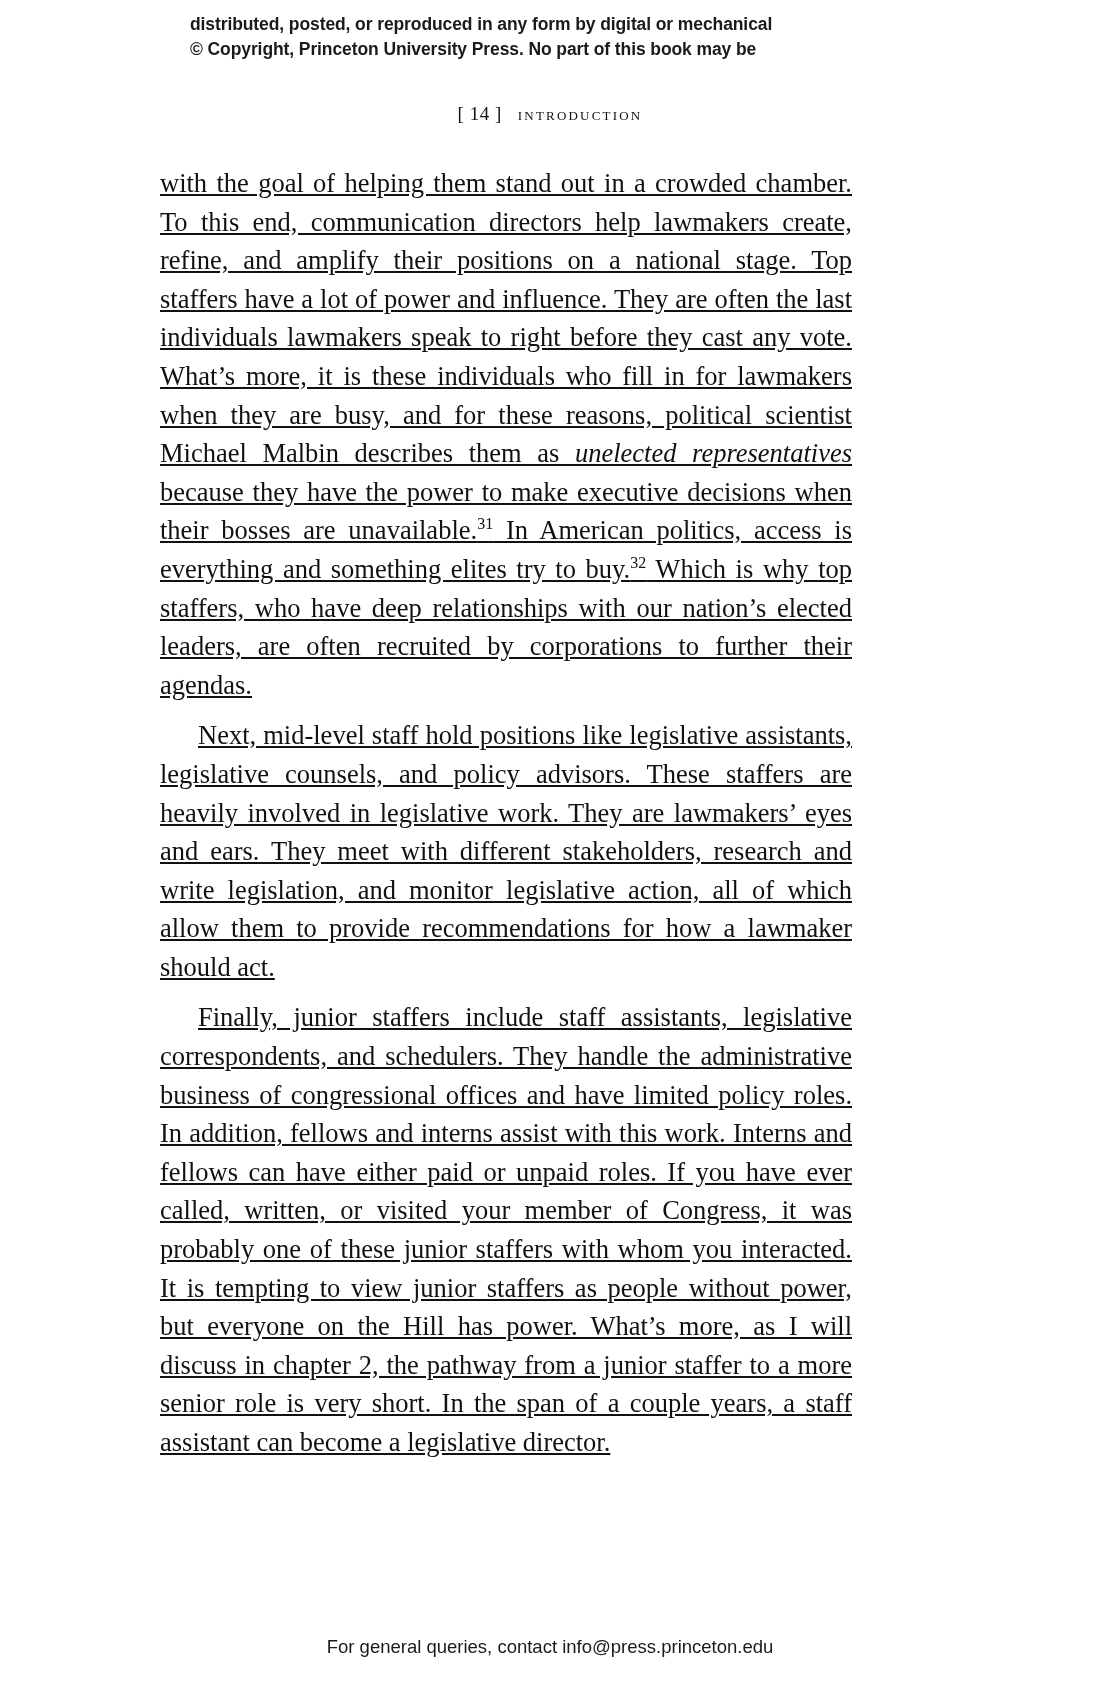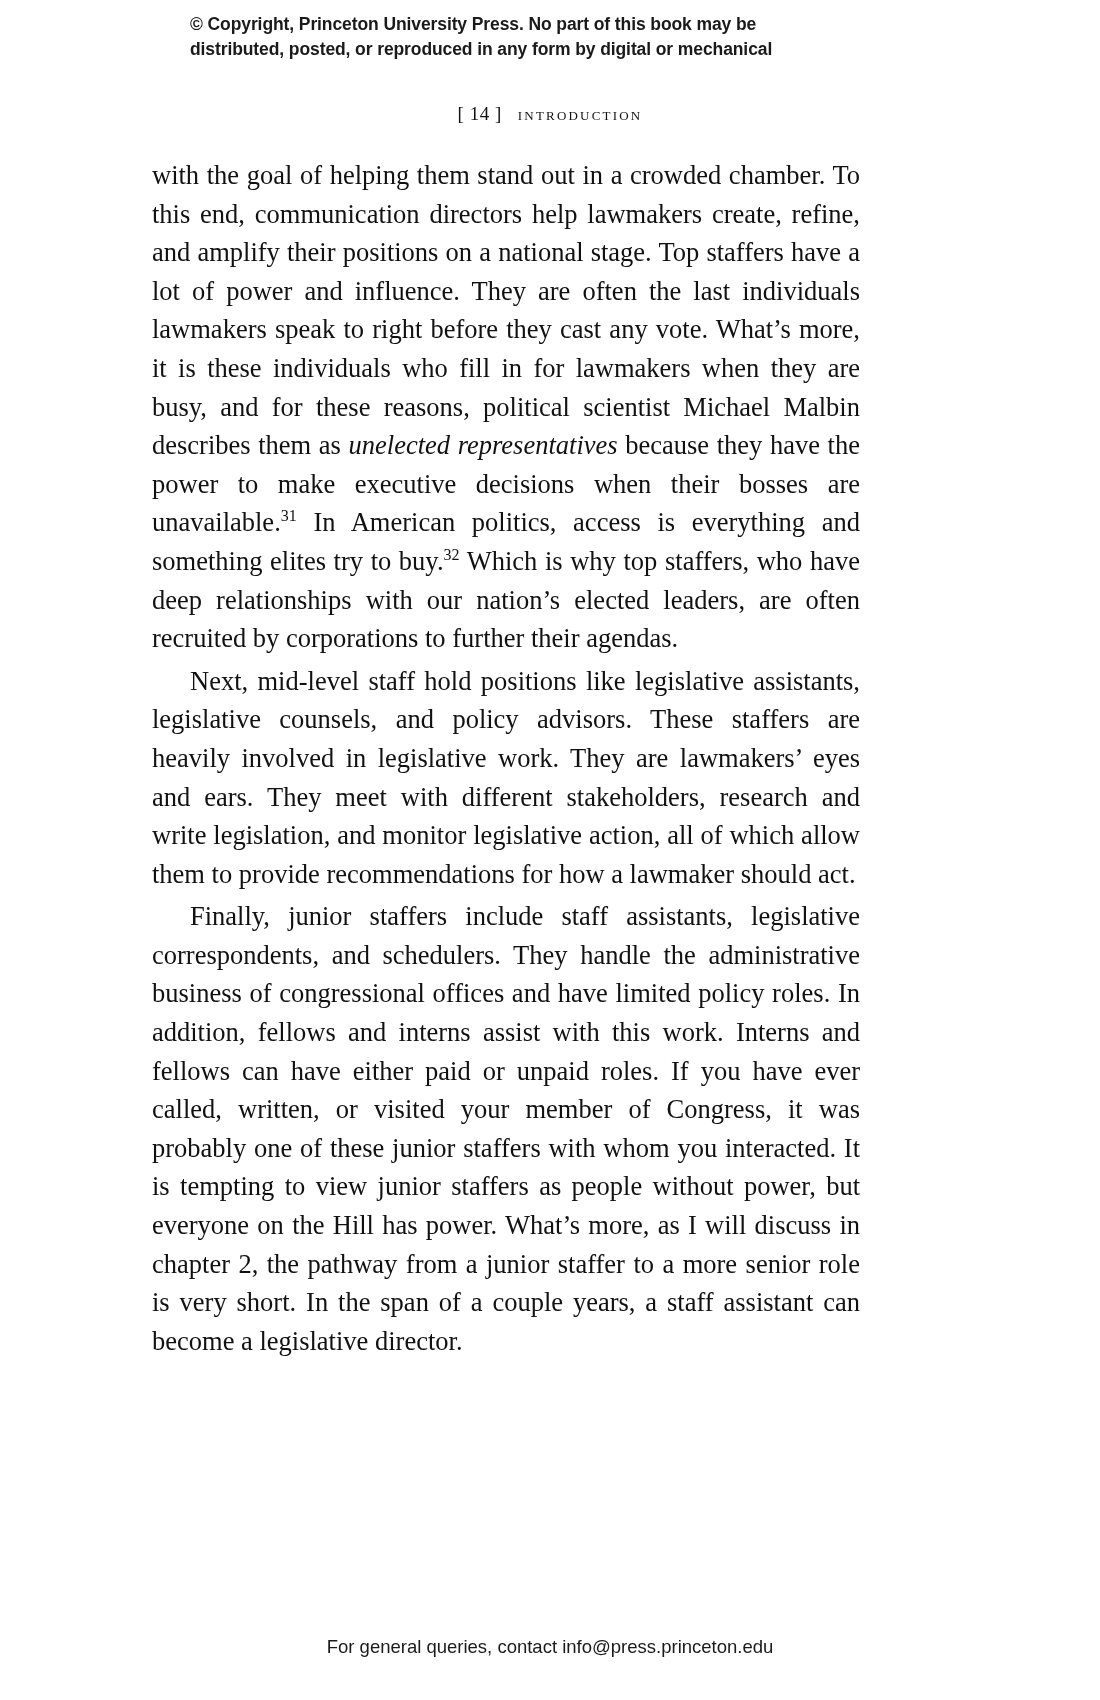--- a/index.html
+++ b/index.html
@@ -61,27 +61,28 @@
   }
 
   
   .textblock {
     position: absolute;
     top: 152px;
     left: 148px;
     width: 716px;
   }
   .textblock p {
-    margin: 4px;
+    margin: 12px;
     font-size: 26.5px;
     line-height: 38.6px;
     text-align: justify;
     text-justify: inter-word;
     color: #111111;
     hyphens: manual;
+    text-decoration: underline;
   }
   .textblock p.indent {
     text-indent: 38px;
   }
   .textblock p em {
     font-style: italic;
   }
   sup.fn {
     font-size: 16px;
     vertical-align: super;
@@ -99,22 +100,22 @@
     font-size: 18.5px;
     color: #1a1a1a;
   }
 </style>
 </head>
 <body>
 
 <div class="page">
 
   <div class="copyright">
+    <span class="line">distributed, posted, or reproduced in any form by digital or mechanical</span>
     <span class="line">© Copyright, Princeton University Press. No part of this book may be</span>
-    <span class="line">distributed, posted, or reproduced in any form by digital or mechanical</span>
   </div>
 
   <div class="running-head">
     <span class="folio">[ 14 ]</span><span class="rh-title">introduction</span>
   </div>
 
   <div class="textblock">
 
     <p><span>with the goal of helping them stand out in a crowded chamber. To this end, communication directors help lawmakers create, refine, and amplify their positions on a national stage. Top staffers have a lot of power and influence. They are often the last individuals lawmakers speak to right before they cast any vote. What’s more, it is these individuals who fill in for lawmakers when they are busy, and for these reasons, political scientist Michael Malbin describes them as </span><em>unelected representatives</em><span> because they have the power to make executive decisions when their bosses are unavailable.</span><sup class="fn">31</sup><span> In American politics, access is everything and something elites try to buy.</span><sup class="fn">32</sup><span> Which is why top staffers, who have deep relationships with our nation’s elected leaders, are often recruited by corporations to further their agendas.</span></p>
 

